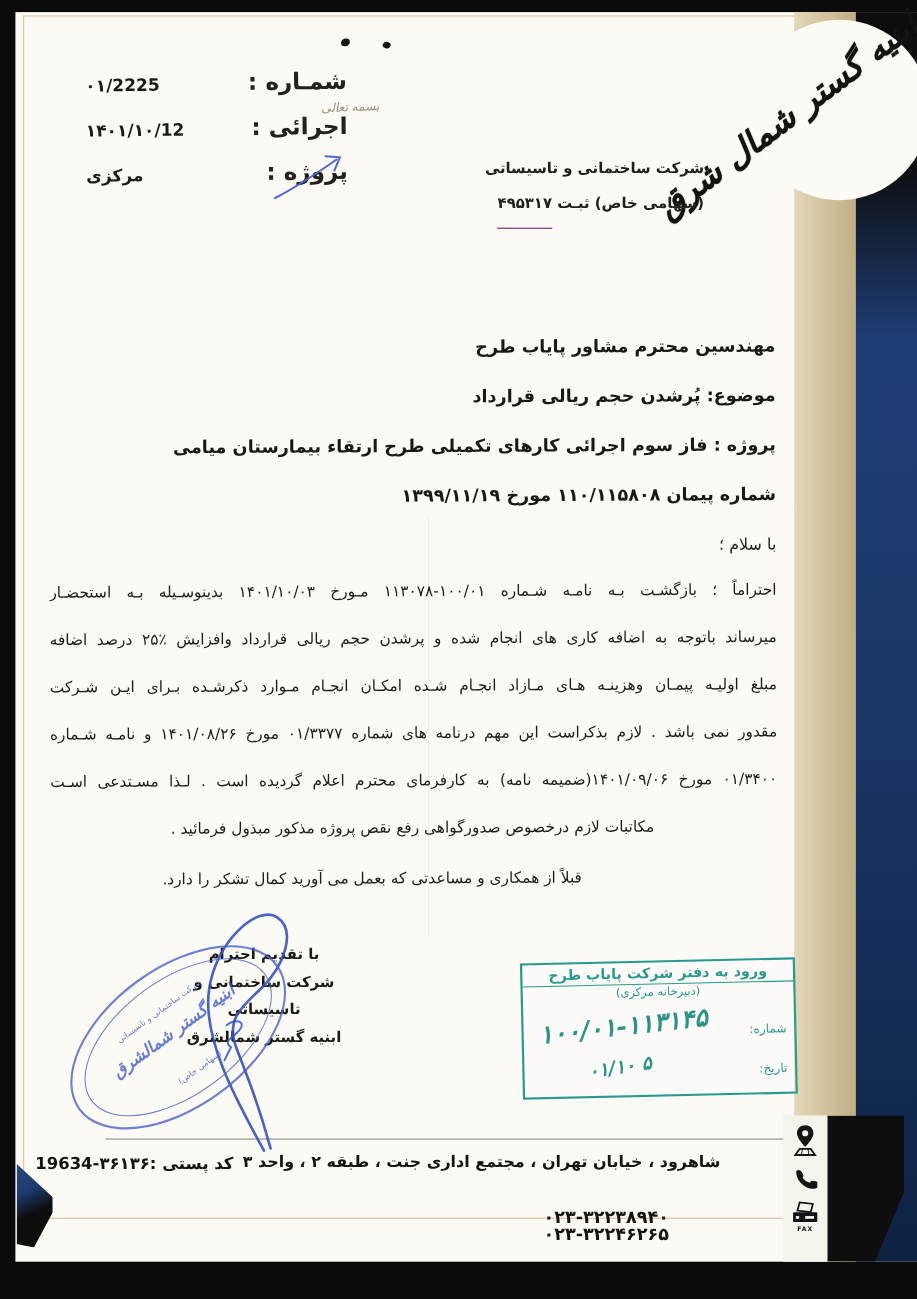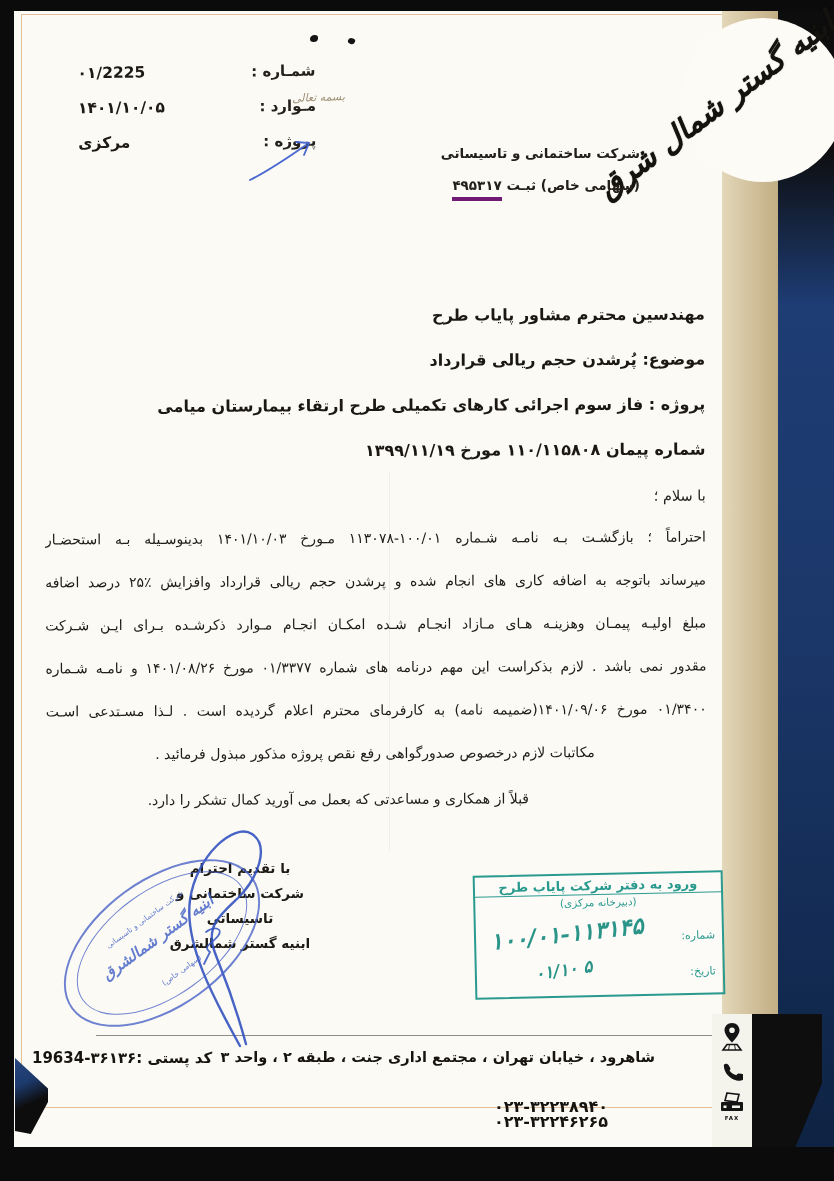--- a/index.html
+++ b/index.html
@@ -49,36 +49,36 @@
     font-size:30px; letter-spacing:-1px; color:#15130f;
     text-shadow:0 0 1px #15130f;
     white-space:nowrap;
   }
   .company-lines {
     position:absolute; right:194px; top:126px; width:240px;
     direction:rtl; text-align:right; z-index:3;
     font-size:13.5px; font-weight:700; color:#23201b; line-height:32px;
     white-space:nowrap;
   }
-  .reg-num { border-bottom:4px solid #701a75; padding-bottom:4px; }
+  .reg-num { border-bottom:1px solid #701a75; padding-bottom:14px; }
   .bismillah {
     position:absolute; left:278px; top:80px; font-size:11px; color:#8d7c60;
     font-family:"DejaVu Serif", serif; font-style:italic;
     transform:rotate(-2deg); opacity:.85; z-index:2;
   }
   .speck { position:absolute; background:#141414; border-radius:60% 40% 55% 45%; z-index:2; }
   .speck.s1 { left:296px; top:24px; width:8px; height:7px; }
   .speck.s2 { left:334px; top:27px; width:7px; height:6px; transform:rotate(25deg); }
 
   .meta {
     position:absolute; left:56px; top:52px; width:246px; z-index:3;
     direction:rtl; transform:rotate(-0.6deg);
   }
   .meta-row { display:flex; justify-content:space-between; align-items:baseline; margin-bottom:17px; }
-  .meta-label { font-size:15px; font-weight:700; color:#24211c; white-space:nowrap; }
+  .meta-label { font-size:21px; font-weight:700; color:#24211c; white-space:nowrap; }
   .meta-value { font-size:15.5px; font-weight:700; color:#1d1a15; white-space:nowrap; padding-left:8px; }
   .attach-check { position:absolute; left:232px; top:128px; z-index:4; }
 
   .letter {
     position:absolute; left:31px; top:294px; width:661px; z-index:3;
     direction:rtl; text-align:right; transform:rotate(-0.25deg);
   }
   .lt-bold { font-size:16px; font-weight:700; line-height:21px; margin-bottom:24px; white-space:nowrap; color:#1b1813; }
   .lt-contract { margin-bottom:26px; }
   .lt-salam { font-size:14.5px; line-height:21px; margin-bottom:20px; color:#222; }
@@ -197,22 +197,22 @@
   <div class="bismillah">بسمه تعالی</div>
   <div class="speck s1"></div>
   <div class="speck s2"></div>
 
   <div class="meta">
     <div class="meta-row">
       <span class="meta-label">شمـاره :</span>
       <span class="meta-value">۰۱/2225</span>
     </div>
     <div class="meta-row">
-      <span class="meta-label">مـوارد :</span>
-      <span class="meta-value">۱۴۰۱/۱۰/۰۵</span>
+      <span class="meta-label">اجرائی :</span>
+      <span class="meta-value">۱۴۰۱/۱۰/12</span>
     </div>
     <div class="meta-row">
       <span class="meta-label">پروژه :</span>
       <span class="meta-value">مرکزی</span>
     </div>
   </div>
   <svg class="attach-check" width="68" height="44" viewBox="0 0 68 44">
     <path d="M4 41 C 18 34 40 20 60 6 M50 3 L63 4 L58 16" fill="none" stroke="#4a67d2" stroke-width="1.8" stroke-linecap="round"></path>
   </svg>
 

